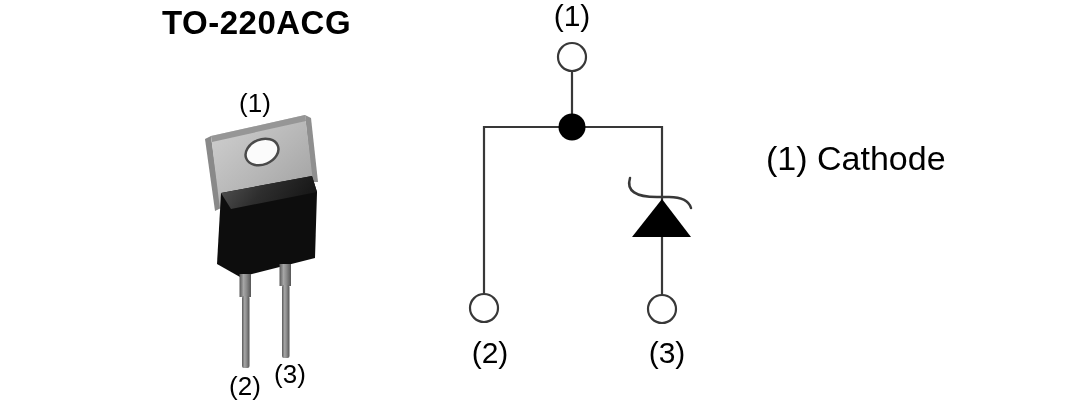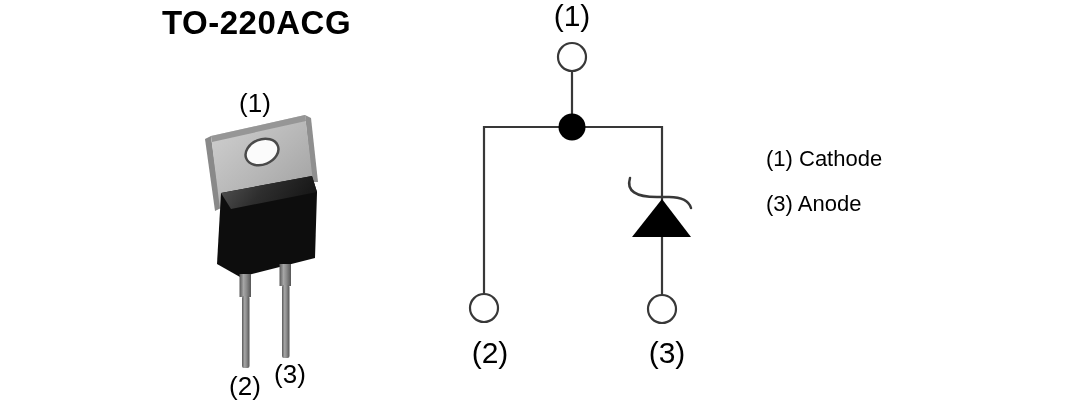--- a/index.html
+++ b/index.html
@@ -11,21 +11,21 @@
     overflow: hidden;
     font-family: "Liberation Sans", sans-serif;
     color: #000000;
     margin-left: 24px;
   }
   .abs { position: absolute; line-height: 1; white-space: nowrap; }
   .hcenter { transform: translateX(-50%); }
   .pkg-title { font-size: 33px; font-weight: bold; letter-spacing: 0.5px; }
   .pkg-label { font-size: 26px; }
   .sch-label { font-size: 30px; }
-  .legend { position: absolute; left: 742px; top: 136px; font-size: 22px; line-height: 45px; }
+  .legend { position: absolute; left: 742px; top: 136px; font-size: 34px; line-height: 45px; }
   .legend-line { white-space: nowrap; }
   svg.canvas { position: absolute; left: 0; top: 0; }
 </style>
 </head>
 <body>
 
 <div class="stage">
 
   <svg class="canvas" width="1080" height="402" viewBox="0 0 1080 402">
     <defs>
@@ -94,16 +94,15 @@
   <div class="abs pkg-label hcenter" style="left:231px; top:90px;">(1)</div>
   <div class="abs pkg-label hcenter" style="left:221px; top:373px;">(2)</div>
   <div class="abs pkg-label hcenter" style="left:266px; top:361px;">(3)</div>
 
   <div class="abs sch-label hcenter" style="left:548px; top:1px;">(1)</div>
   <div class="abs sch-label hcenter" style="left:466px; top:338px;">(2)</div>
   <div class="abs sch-label hcenter" style="left:643px; top:338px;">(3)</div>
 
   <div class="legend">
     <div class="legend-line">(1) Cathode</div>
-    <div class="legend-line">(3) Anode</div>
   </div>
 
 </div>
 
 </body></html>

